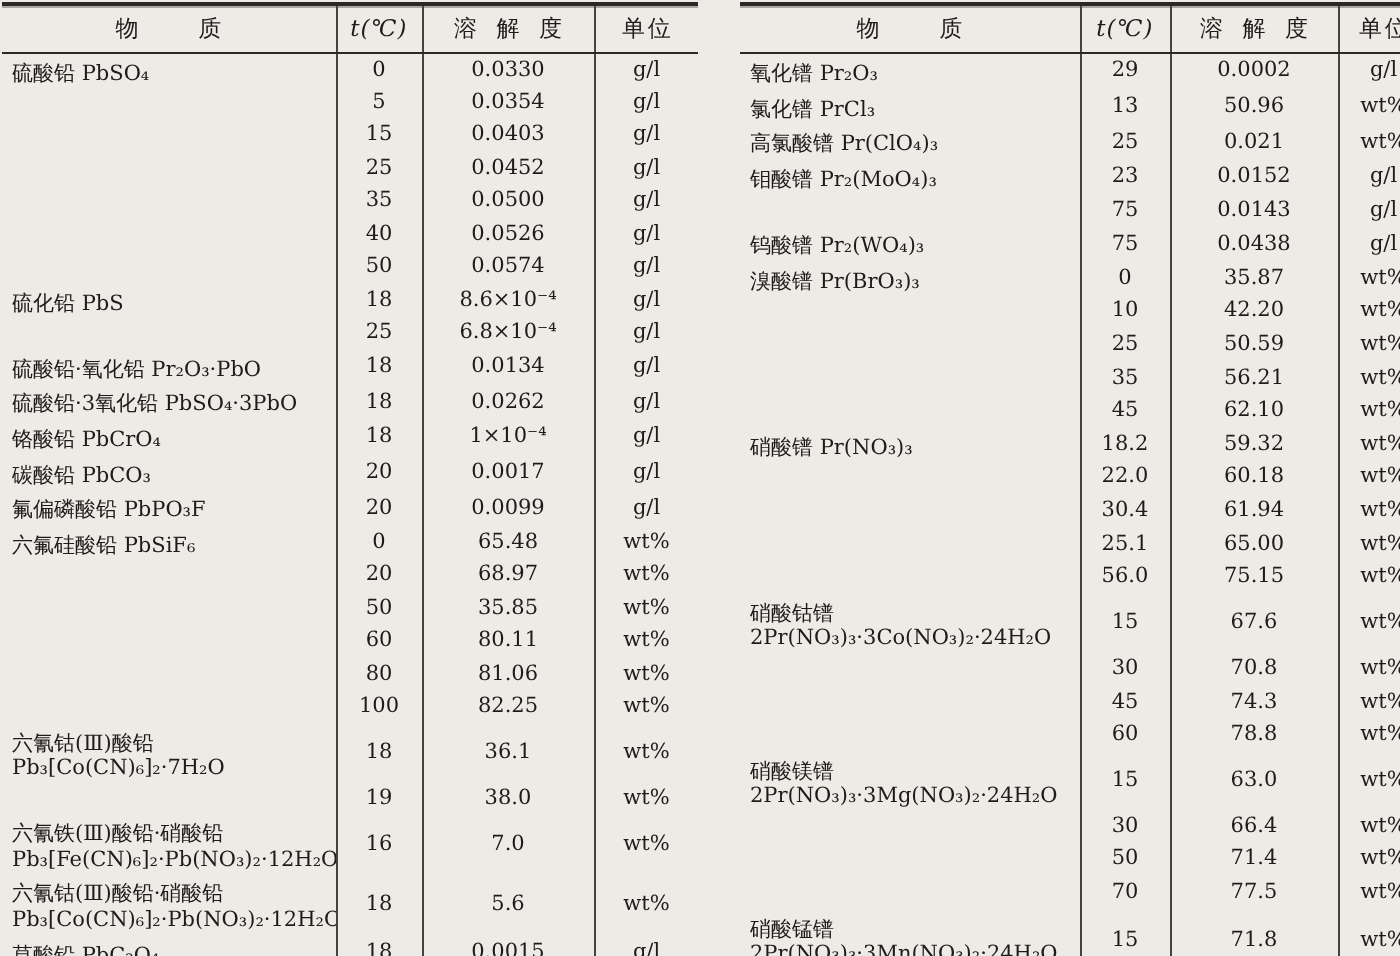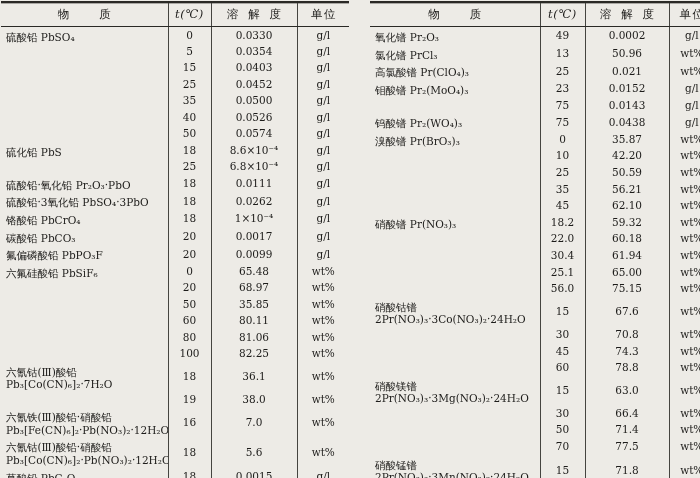--- a/index.html
+++ b/index.html
@@ -127,21 +127,21 @@
         <tr>
           <td class="c-temp">25</td>
           <td class="c-sol">6.8×10⁻⁴</td>
           <td class="c-unit">g/l</td>
         </tr>
         <tr>
           <td class="c-sub" rowspan="1">
             <div class="name-line">硫酸铅·氧化铅 Pr₂O₃·PbO</div>
           </td>
           <td class="c-temp">18</td>
-          <td class="c-sol">0.0111</td>
+          <td class="c-sol">0.0134</td>
           <td class="c-unit">g/l</td>
         </tr>
         <tr>
           <td class="c-sub" rowspan="1">
             <div class="name-line">硫酸铅·3氧化铅 PbSO₄·3PbO</div>
           </td>
           <td class="c-temp">18</td>
           <td class="c-sol">0.0262</td>
           <td class="c-unit">g/l</td>
         </tr>
@@ -258,21 +258,21 @@
         <th class="c-temp"><span>t(℃)</span></th>
         <th class="c-sol ls-mid"><span>溶解度</span></th>
         <th class="c-unit ls-sm"><span>单位</span></th>
       </tr>
     </thead>
     <tbody id="tbody-1">
         <tr>
           <td class="c-sub" rowspan="1">
             <div class="name-line">氧化镨 Pr₂O₃</div>
           </td>
-          <td class="c-temp">49</td>
+          <td class="c-temp">29</td>
           <td class="c-sol">0.0002</td>
           <td class="c-unit">g/l</td>
         </tr>
         <tr>
           <td class="c-sub" rowspan="1">
             <div class="name-line">氯化镨 PrCl₃</div>
           </td>
           <td class="c-temp">13</td>
           <td class="c-sol">50.96</td>
           <td class="c-unit">wt%</td>

